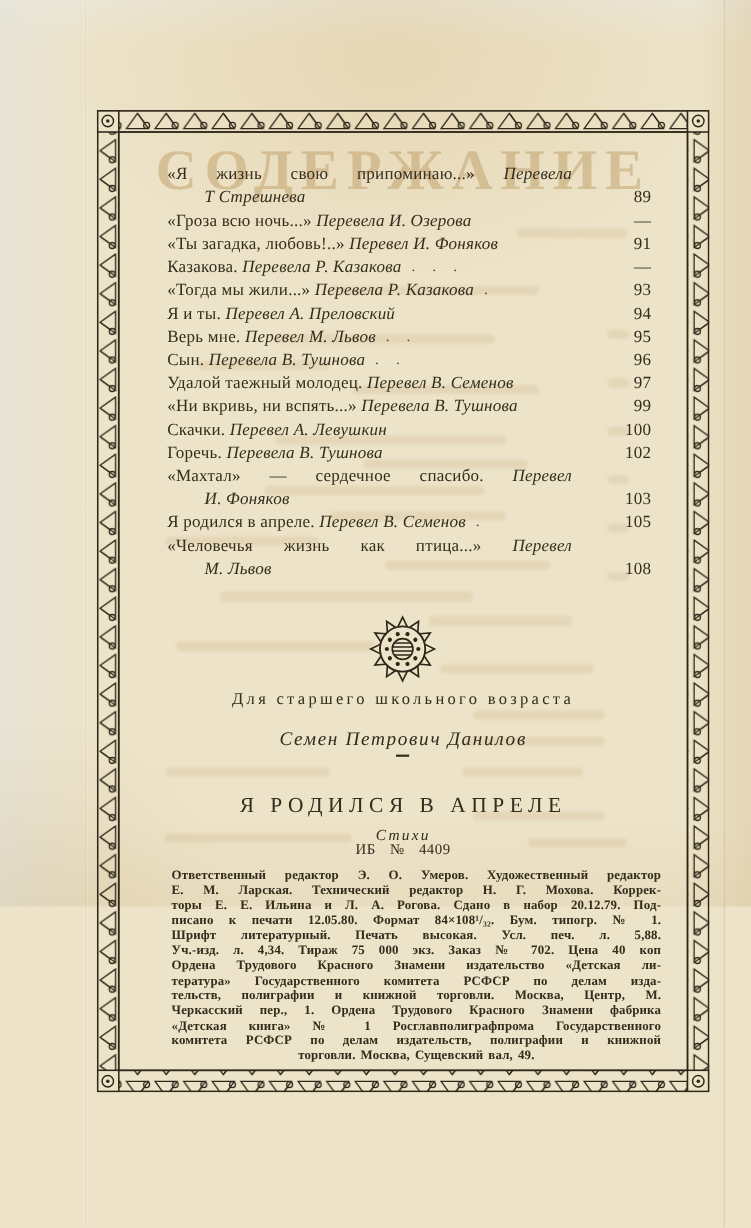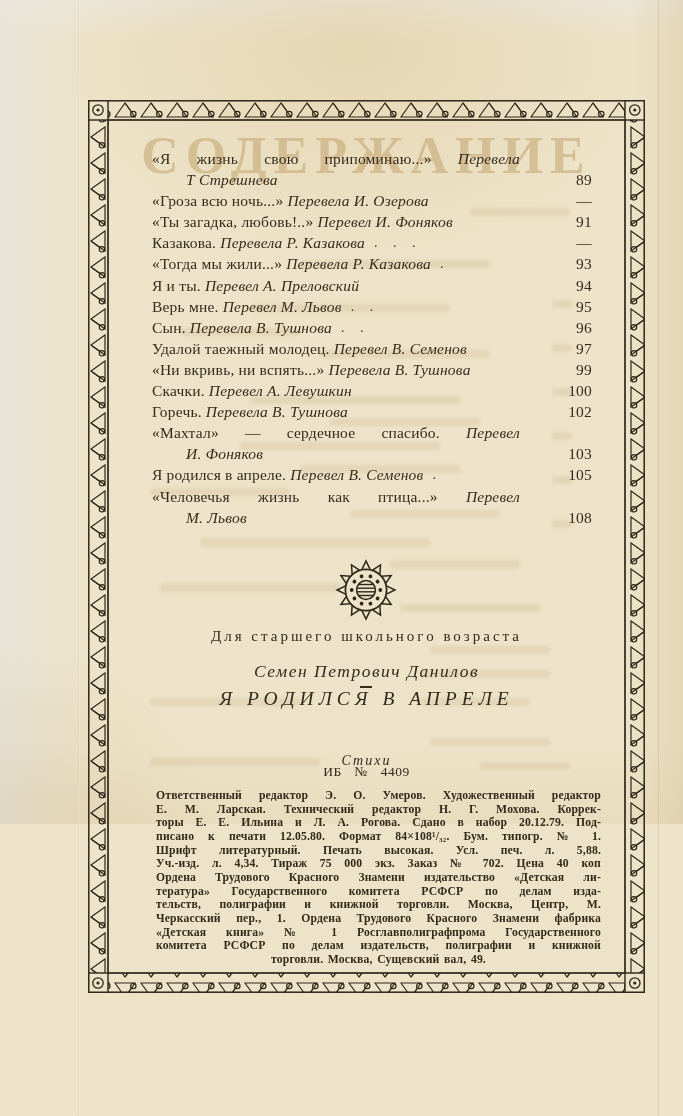--- a/index.html
+++ b/index.html
@@ -40,21 +40,21 @@
   .toc-leader{color:#4a4233;letter-spacing:6px;margin-left:9px;font-size:14px;}
   .toc-spacer{flex:1 1 auto;}
   .toc-page{flex:0 0 36px;text-align:right;}
   
   .emblem{position:absolute;left:335px;top:559px;}
   
   .imprint-line{position:absolute;left:108px;width:517px;text-align:center;color:#332b1d;white-space:nowrap;}
   .audience{top:628px;font-size:15px;letter-spacing:3px;}
   .author{top:661px;font-size:17.5px;font-style:italic;letter-spacing:1.5px;}
   .author-dash{position:absolute;left:360px;top:686px;width:12px;height:0;border-top:2.2px solid #332b1d;}
-  .booktitle{top:688px;font-size:19.5px;letter-spacing:5px;font-style:italic;}
+  .booktitle{top:722px;font-size:19.5px;letter-spacing:5px;}
   .genre{top:738px;font-size:14px;font-style:italic;letter-spacing:2px;margin-top:15px;}
   .ibnum{top:764px;font-size:13.5px;word-spacing:9px;letter-spacing:0.5px;}
   
   .colophon{position:absolute;left:156px;top:789px;width:445px;color:#332b1c;}
   .colophon-line{font-size:11.7px;line-height:13.65px;font-weight:bold;
     text-align:justify;text-align-last:justify;letter-spacing:0.15px;word-spacing:1.5px;white-space:nowrap;}
   .colophon-line.last{text-align:center;text-align-last:center;}
 </style>
 </head>
 <body>

